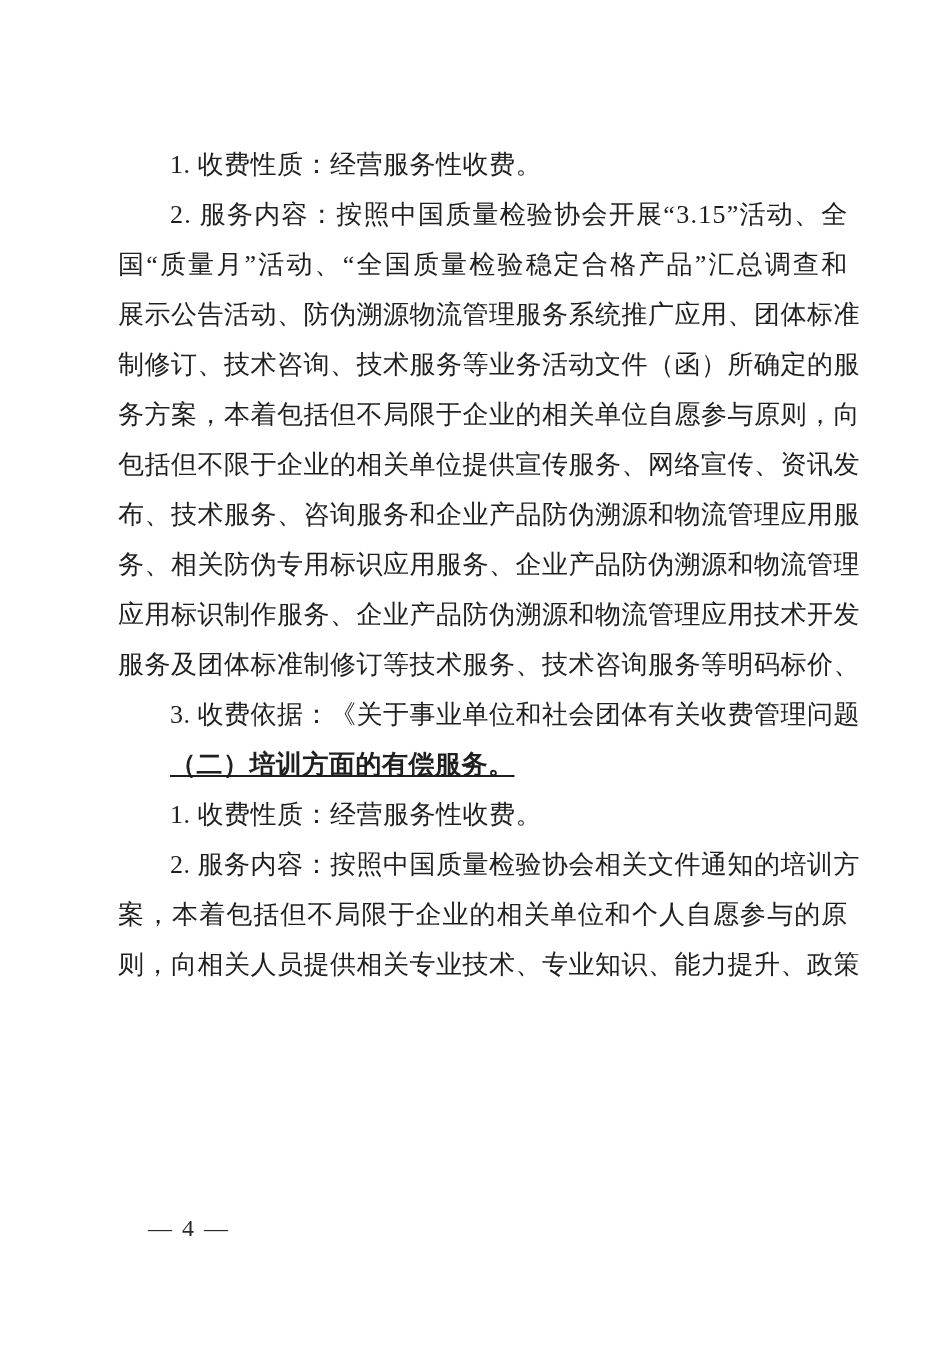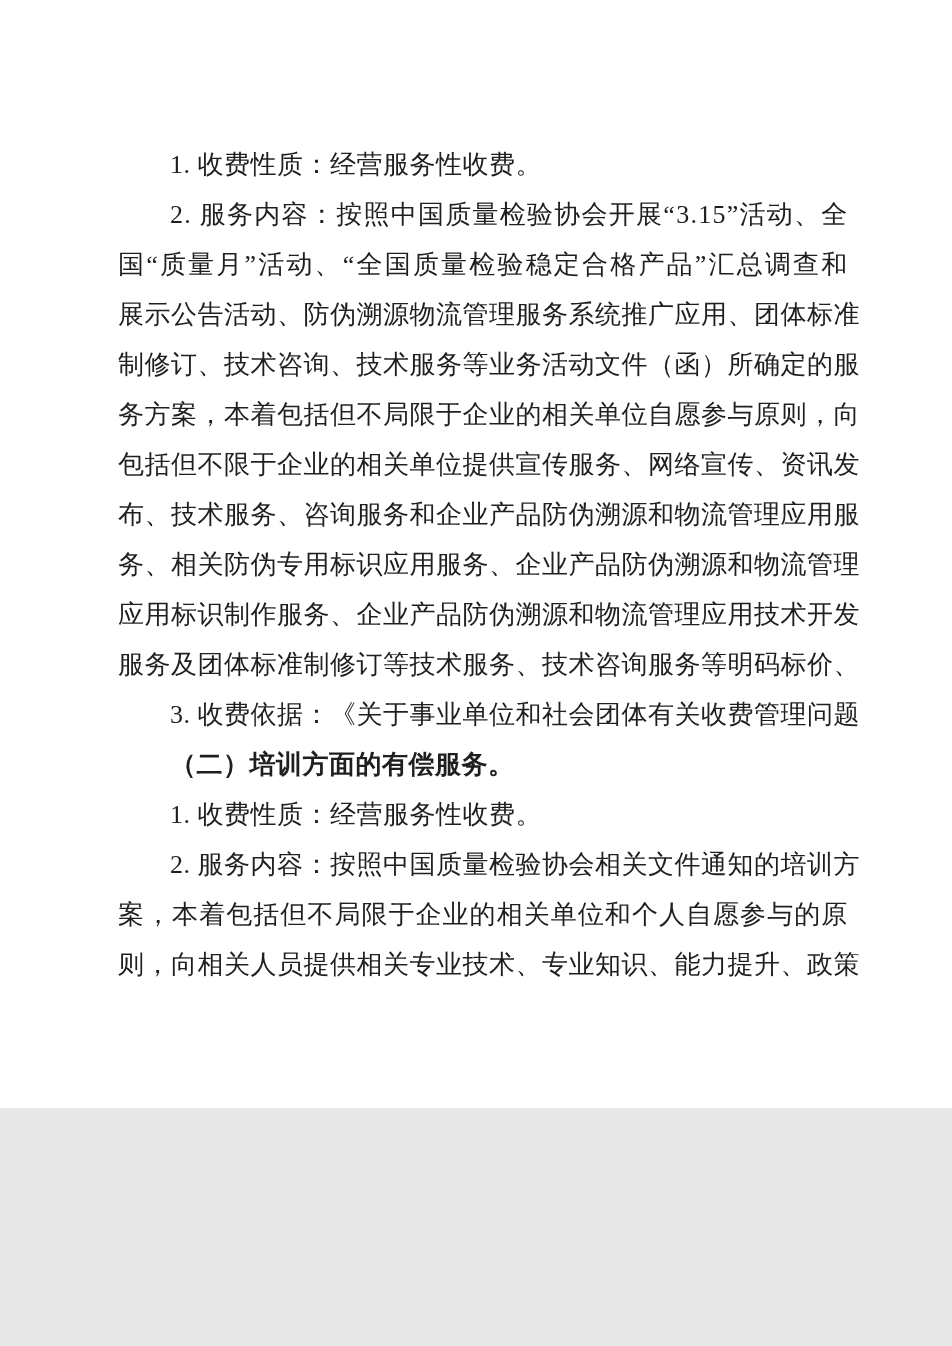--- a/index.html
+++ b/index.html
@@ -1,40 +1,40 @@
 <!DOCTYPE html>
 <html><head>
 <meta charset="utf-8">
 <style>
   html, body { margin: 0; padding: 0; background: #e8e8e8; }
   .page {
     position: relative;
     width: 952px;
-    height: 1108px;
+    height: 1346px;
     background: #ffffff;
     margin: 0 auto;
     overflow: hidden;
     font-family: "Liberation Serif", "DejaVu Serif", serif;
     color: #1f1f1f;
   }
   .body-text {
     position: absolute;
     left: 118px;
     top: 140px;
     width: 730px;
     font-size: 26px;
   }
   .line {
     height: 50px;
     line-height: 50px;
     white-space: nowrap;
     letter-spacing: 0.5px;
   }
   .line.indent { padding-left: 52px; }
-  .line.bold { font-weight: bold; }
+  .line.bold { font-weight: bold; text-decoration: underline; }
   
   .line.fill {
     display: flex;
     justify-content: space-between;
     white-space: normal;
   }
   .line.fill span { white-space: pre; }
   .page-footer {
     position: absolute;
     left: 148px;

